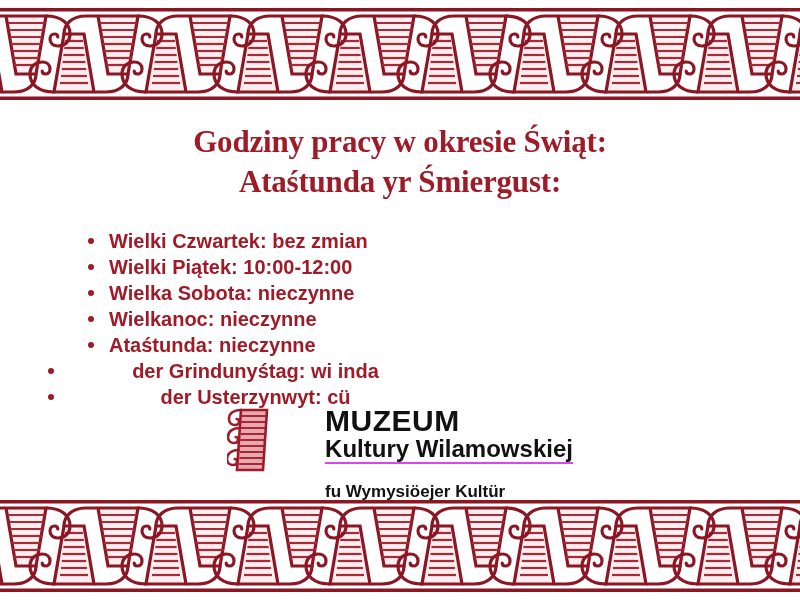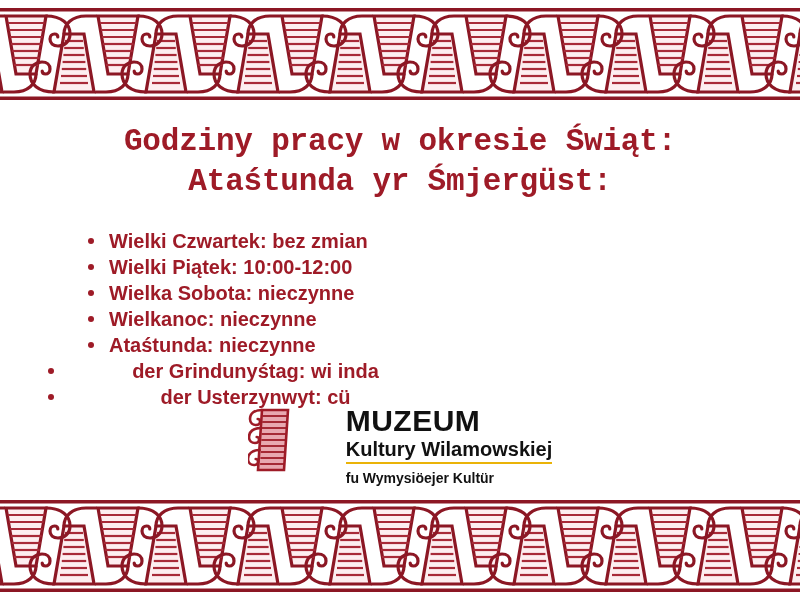--- a/index.html
+++ b/index.html
@@ -38,21 +38,21 @@
 
   
   .title-block {
     position: absolute;
     top: 122px;
     left: 0;
     width: 800px;
     text-align: center;
   }
   .title-line {
-    font-family: Liberation Mono, monospace;
+    font-family: Liberation Serif, serif;
     font-weight: bold;
     font-size: 31px;
     line-height: 40px;
     color: #9e1b27;
     letter-spacing: -0.2px;
     white-space: nowrap;
   }
 
   
   .lists {
@@ -123,36 +123,36 @@
     font-family: "Liberation Sans", sans-serif;
     font-weight: bold;
     font-size: 30px;
     line-height: 30px;
     color: #111111;
     letter-spacing: 0.5px;
   }
   .logo-sub1 {
     font-family: "Liberation Sans", sans-serif;
     font-weight: bold;
-    font-size: 20px;
+    font-size: 24px;
     line-height: 22px;
     color: #111111;
     padding-top: 2px;
     padding-bottom: 2px;
-    border-bottom: 2px solid #eab308;
+    border-bottom: 2px solid #d946ef;
     width: 100%;
     box-sizing: border-box;
   }
   .logo-sub2 {
     font-family: "Liberation Sans", sans-serif;
     font-weight: bold;
-    font-size: 14px;
+    font-size: 17px;
     line-height: 22px;
     color: #111111;
-    padding-top: 3px;
+    padding-top: 17px;
   }
 </style>
 </head>
 <body>
 
 <div id="poster">
 
   <div class="border-band top">
     <svg class="band-svg" viewBox="0 0 800 92" preserveAspectRatio="none">
       <defs>
@@ -209,21 +209,21 @@
         <use href="#unit" x="460"></use>
         <use href="#unit" x="552"></use>
         <use href="#unit" x="644"></use>
         <use href="#unit" x="736"></use>
       </g>
     </svg>
   </div>
 
   <div class="title-block">
     <div class="title-line">Godziny pracy w okresie Świąt:</div>
-    <div class="title-line">Ataśtunda yr Śmjergüst:</div>
+    <div class="title-line">Ataśtunda yr Śmiergust:</div>
   </div>
 
   <div class="lists">
 
     <div class="col col-left">
       <ul class="hours">
         <li>
           <span class="bullet"></span>
           <span>Wielki Czwartek: bez zmian</span>
         </li>

